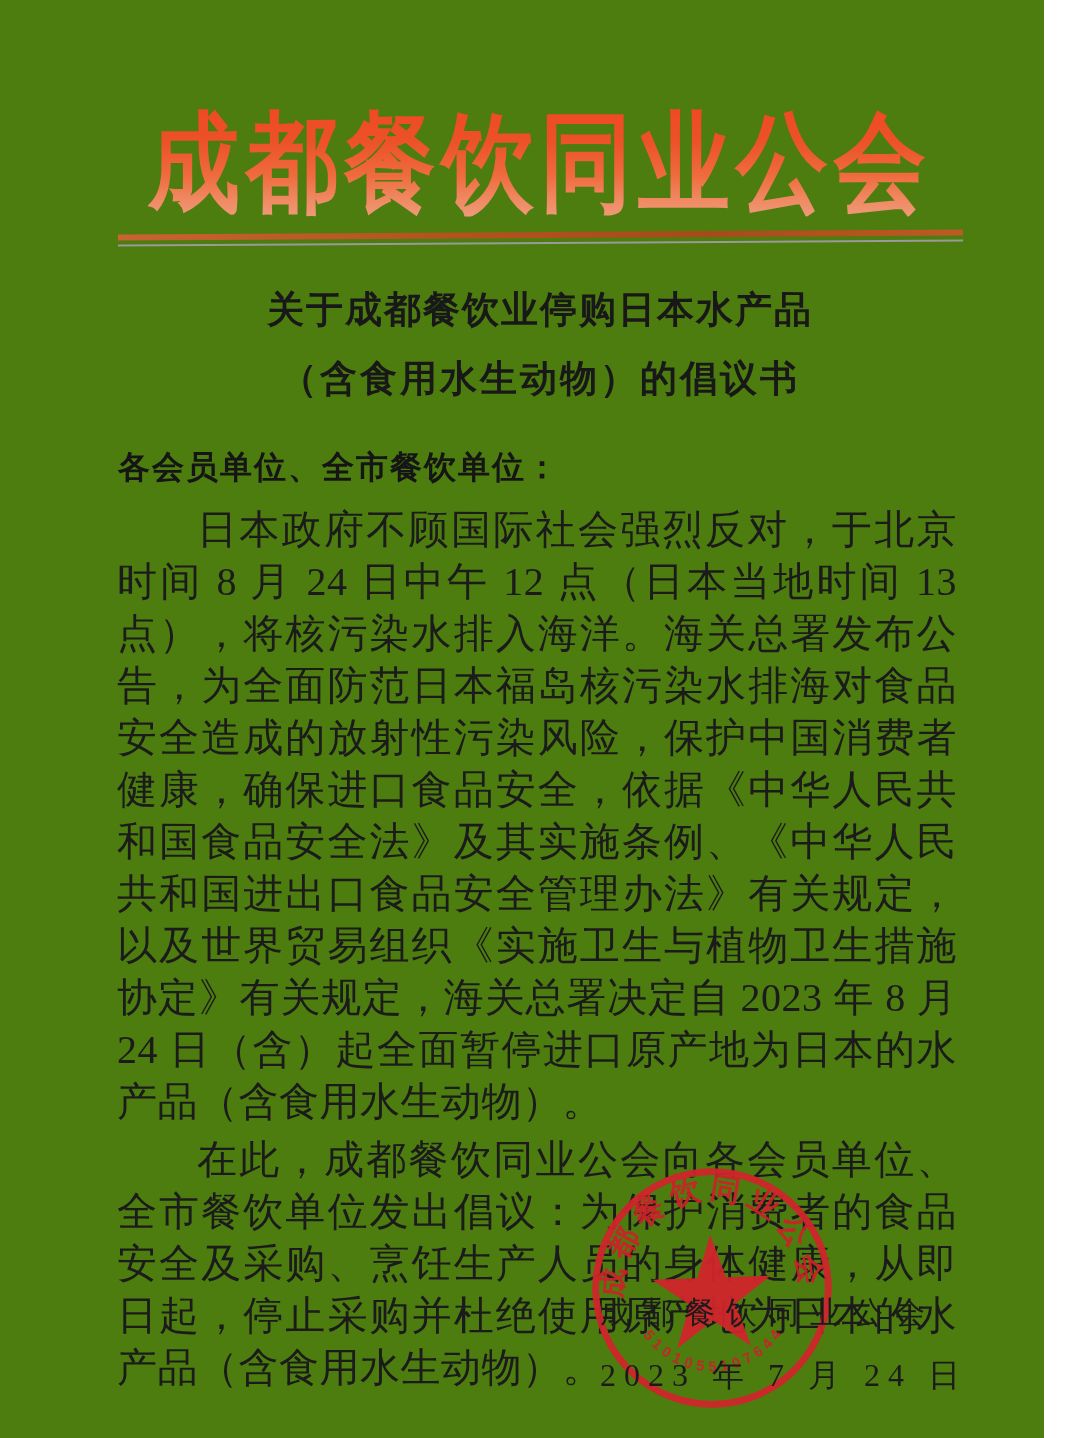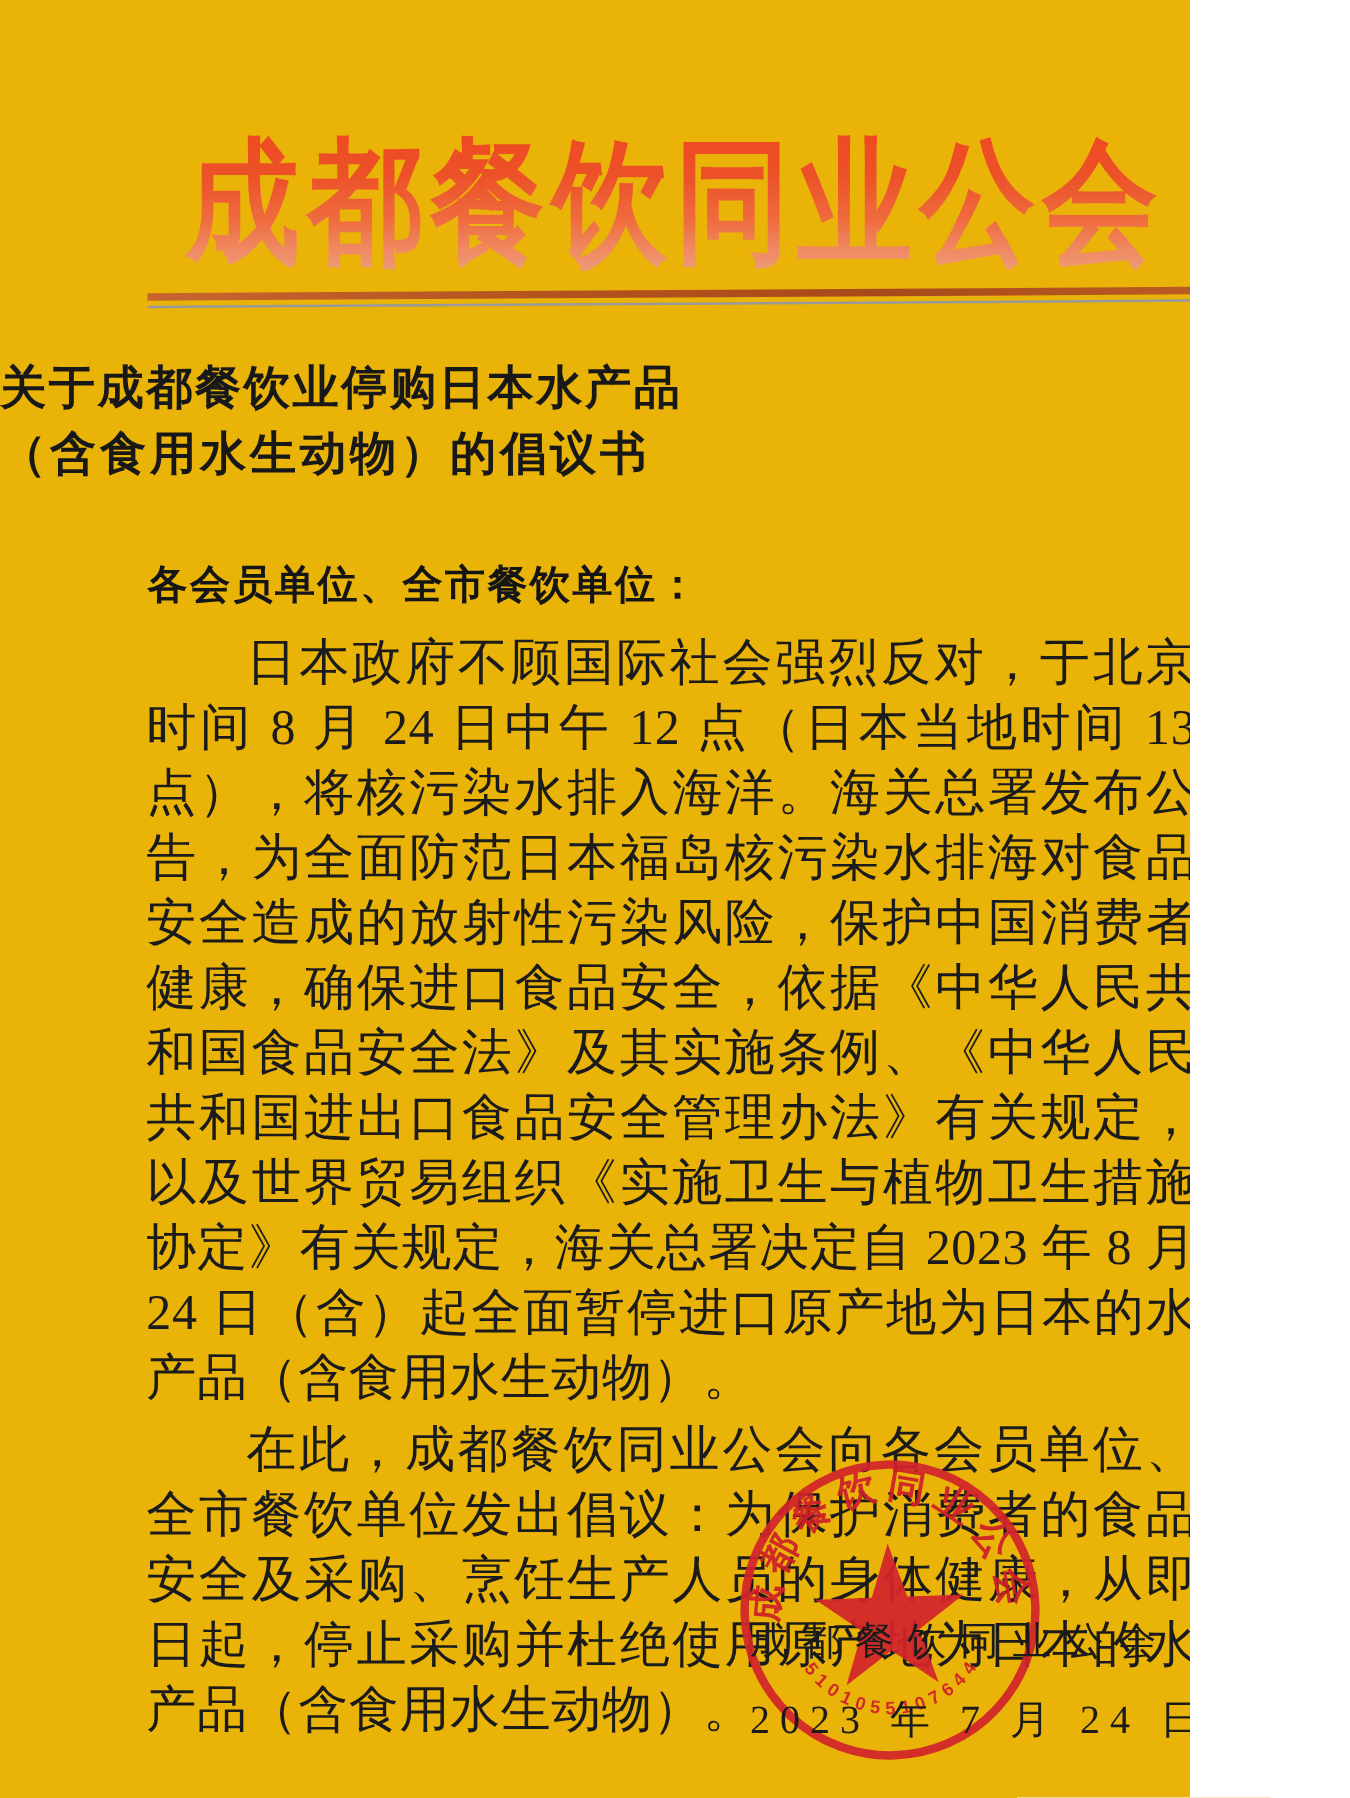--- a/index.html
+++ b/index.html
@@ -6,23 +6,23 @@
   html, body {
     margin: 0;
     padding: 0;
     background: #ffffff;
   }
   body {
     font-family: "Liberation Serif", "DejaVu Serif", serif;
   }
   .page {
     position: relative;
-    width: 952px;
+    width: 1044px;
     height: 1438px;
-    background: #eab308;
+    background: #4d7c0f;
     overflow: hidden;
     box-sizing: border-box;
   }
 
   
   .letterhead {
     position: absolute;
     left: 0;
     top: 108px;
     width: 1080px;
@@ -74,28 +74,29 @@
     height: 2px;
     background: #9a9a9a;
   }
 
   
   .doc-title {
     position: absolute;
     left: 0;
     top: 283px;
     width: 1080px;
+    text-align: center;
     font-family: "Liberation Sans", "DejaVu Sans", sans-serif;
     font-weight: 700;
     font-size: 37px;
     line-height: 53px;
     letter-spacing: 2px;
     color: #181818;
   }
-  .doc-title .line2 { letter-spacing: 3px; }
+  .doc-title .line2 { letter-spacing: 3px; margin-top: 16px; }
 
   
   .salutation {
     position: absolute;
     left: 118px;
     top: 446px;
     font-family: "Liberation Serif", "DejaVu Serif", serif;
     font-weight: 700;
     font-size: 32px;
     letter-spacing: 2px;

